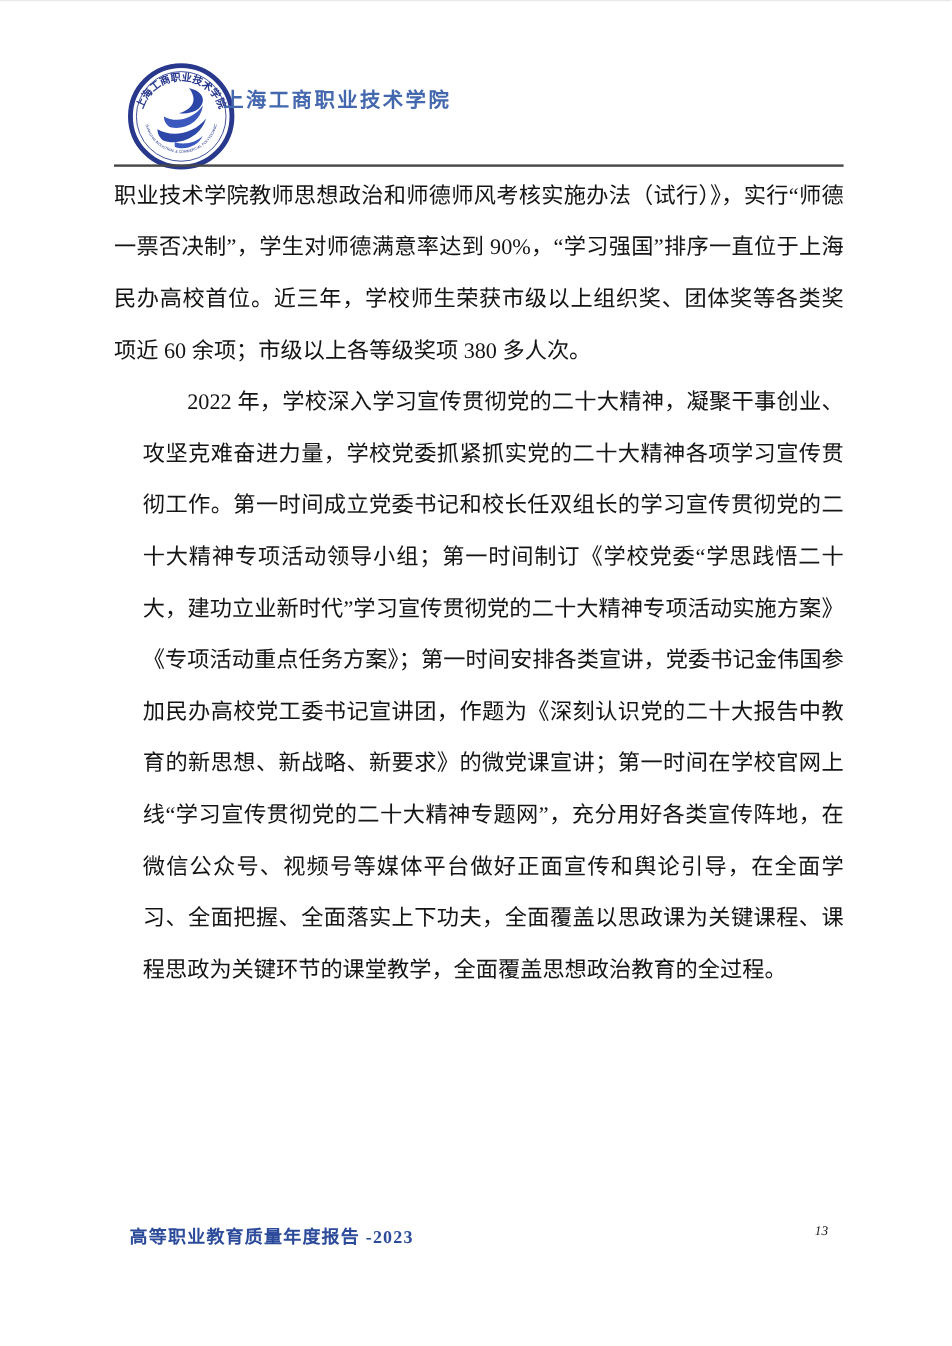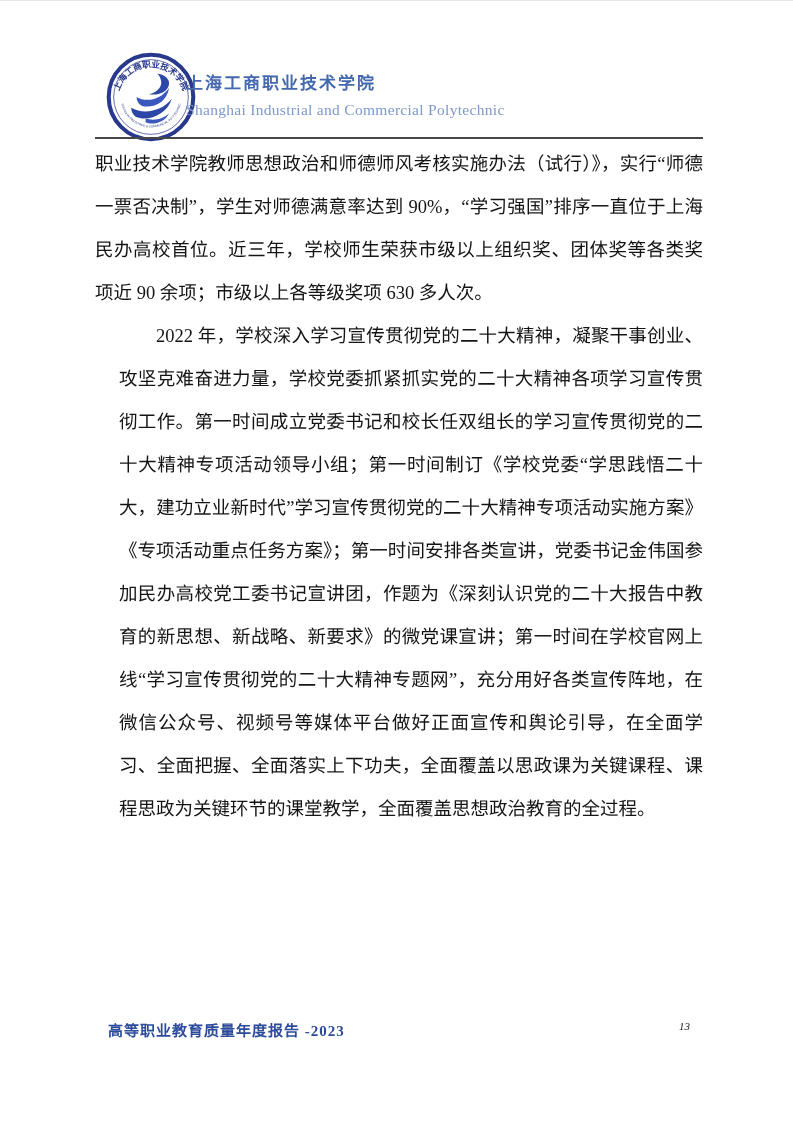--- a/index.html
+++ b/index.html
@@ -99,28 +99,27 @@
           <path d="M57,24 C70,26 74,36 66,43 C61,47 53,48 48,47 C58,44 63,38 61,31 C60,27 58,25 57,24 Z" fill="#2d47a8"></path>
           <path d="M34,50 C44,56 60,54 70,40 C68,56 52,63 40,60 C36,58 34,54 34,50 Z" fill="#3a58bd"></path>
           <path d="M28,62 C42,70 62,66 73,52 C68,70 46,78 33,72 C30,70 28,66 28,62 Z" fill="#2d47a8"></path>
           <path d="M44,74 C54,77 64,74 70,68 C66,78 52,82 44,78 Z" fill="#3a58bd"></path>
         </g>
       </svg>
     </div>
 
     <div class="titles">
       <div class="title-cn">上海工商职业技术学院</div>
-      <div class="title-en">Shanghai Industrial and Commercial Polytechnic</div>
     </div>
 
     <div class="header-rule"></div>
   </div>
 
   <div class="body-text">
-    <p>职业技术学院教师思想政治和师德师风考核实施办法（试行）》，实行“师德一票否决制”，学生对师德满意率达到 90%，“学习强国”排序一直位于上海民办高校首位。近三年，学校师生荣获市级以上组织奖、团体奖等各类奖项近 90 余项；市级以上各等级奖项 630 多人次。</p>
+    <p>职业技术学院教师思想政治和师德师风考核实施办法（试行）》，实行“师德一票否决制”，学生对师德满意率达到 90%，“学习强国”排序一直位于上海民办高校首位。近三年，学校师生荣获市级以上组织奖、团体奖等各类奖项近 60 余项；市级以上各等级奖项 380 多人次。</p>
     <p class="indent">2022 年，学校深入学习宣传贯彻党的二十大精神，凝聚干事创业、攻坚克难奋进力量，学校党委抓紧抓实党的二十大精神各项学习宣传贯彻工作。第一时间成立党委书记和校长任双组长的学习宣传贯彻党的二十大精神专项活动领导小组；第一时间制订《学校党委“学思践悟二十大，建功立业新时代”学习宣传贯彻党的二十大精神专项活动实施方案》《专项活动重点任务方案》；第一时间安排各类宣讲，党委书记金伟国参加民办高校党工委书记宣讲团，作题为《深刻认识党的二十大报告中教育的新思想、新战略、新要求》的微党课宣讲；第一时间在学校官网上线“学习宣传贯彻党的二十大精神专题网”，充分用好各类宣传阵地，在微信公众号、视频号等媒体平台做好正面宣传和舆论引导，在全面学习、全面把握、全面落实上下功夫，全面覆盖以思政课为关键课程、课程思政为关键环节的课堂教学，全面覆盖思想政治教育的全过程。</p>
   </div>
 
   <div class="footer">
     <div class="footer-title">高等职业教育质量年度报告 -2023</div>
     <div class="page-number">13</div>
   </div>
 
 </div>
 

